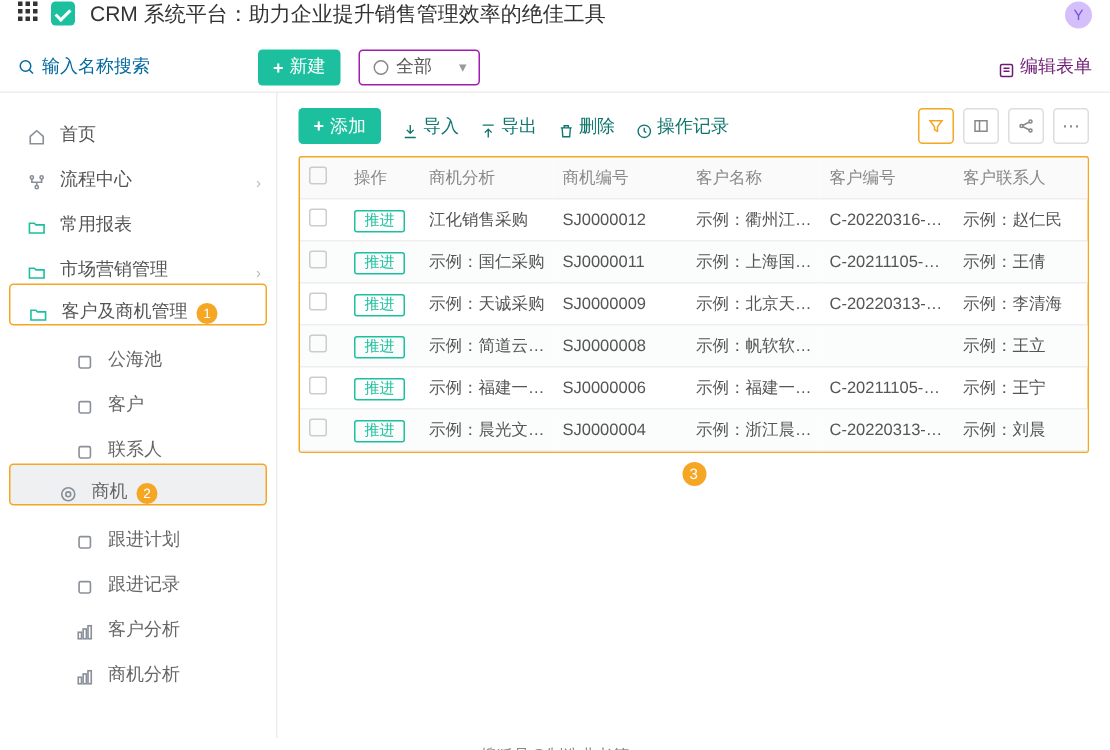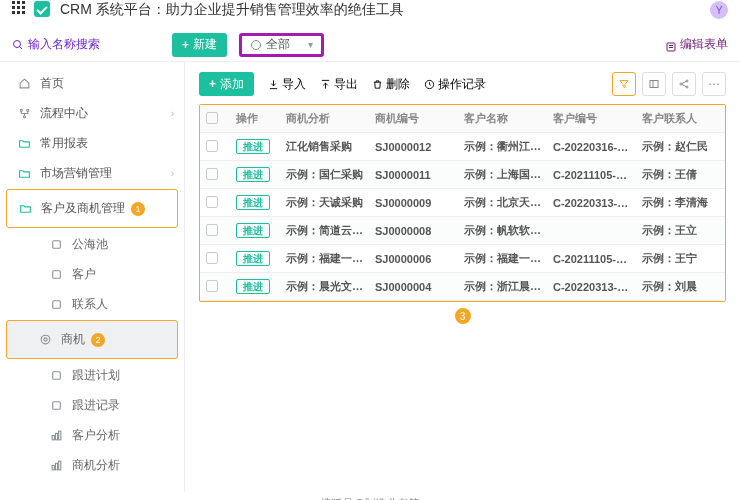--- a/index.html
+++ b/index.html
@@ -4,50 +4,50 @@
 <style>
 *{box-sizing:border-box;margin:0;padding:0;font-family:"Microsoft YaHei",Arial,sans-serif}
 body{font-size:12px;color:#333;background:#fff}
 .title-bar{height:28px;display:flex;align-items:flex-start;padding:1px 12px;font-size:14px;color:#333;white-space:nowrap;overflow:hidden}
 .title-bar .apps{width:14px;height:14px;display:grid;grid-template-columns:repeat(3,3px);grid-template-rows:repeat(3,3px);gap:2px;margin-right:8px}
 .title-bar .apps span{background:#333}
 .title-bar .logo{width:16px;height:16px;background:#1cc09f;border-radius:3px;margin-right:10px;position:relative}
 .title-bar .logo:after{content:"";position:absolute;left:3px;top:5px;width:8px;height:4px;border:2px solid #fff;border-top:0;border-right:0;transform:rotate(-45deg)}
 .title-bar .avatar{margin-left:auto;width:18px;height:18px;border-radius:50%;background:#d4bffa;color:#7b4fd6;display:flex;align-items:center;justify-content:center;font-size:10px}
 .toolbar{height:34px;display:flex;align-items:center;padding:0 12px;border-bottom:1px solid #eee}
-.search{flex:0 0 160px;display:flex;align-items:center;color:#6d28d9}
+.search{flex:0 0 160px;display:flex;align-items:center;color:#0369a1}
 .search svg{margin-right:4px}
 .btn{display:inline-flex;align-items:center;justify-content:center;border-radius:3px;cursor:pointer;height:24px;padding:0 10px}
 .btn-primary{background:#1cc09f;color:#fff}
 .btn-primary .plus{margin-right:4px;font-weight:bold}
-.select{border:3px solid #a21caf;border-radius:3px;height:24px;display:flex;align-items:center;padding:0 8px;color:#555;margin-left:12px}
+.select{border:1px solid #a21caf;border-radius:3px;height:24px;display:flex;align-items:center;padding:0 8px;color:#555;margin-left:12px}
 .select .car{margin-left:18px;font-size:10px;color:#999}
 .spacer{flex:1}
 .link-btn{color:#701a75;display:flex;align-items:flex-end;cursor:pointer}
 .link-btn svg{margin-right:3px}
 .main{display:flex;height:430px}
 .sidebar{width:185px;border-right:1px solid #eee;overflow:hidden;padding-top:6px}
-.side-item{display:flex;align-items:center;height:30px;padding:0 10px 0 16px;color:#555;cursor:pointer;position:relative}
+.side-item{display:flex;align-items:flex-end;height:30px;padding:0 10px 0 16px;color:#555;cursor:pointer;position:relative}
 .side-item.sub{padding-left:48px;color:#666}
 .side-item.active{background:#eef0f2}
 .side-item .ic{width:16px;display:flex;justify-content:center;margin-right:8px;color:#8a9099}
 .side-item .ic.folder{color:#1cc09f}
 .side-item .chev{margin-left:auto;color:#bbb;font-size:10px}
-.side-item.hl{border:1px solid #f5a623;border-radius:3px;margin:1px 6px;height:39px;padding-left:10px}
+.side-item.hl{border:1px solid #f5a623;border-radius:3px;margin:1px 6px;height:28px;padding-left:10px}
 .side-item.hl.sub{padding-left:30px}
 .badge-num{display:inline-flex;width:14px;height:14px;border-radius:50%;background:#f5a623;color:#fff;align-items:center;justify-content:center;font-size:9px;margin-left:6px}
 .content{flex:1;padding:10px 14px;overflow:hidden}
 .action-row{display:flex;align-items:center;margin-bottom:8px}
-.action-row .txt-btn{color:#000000;margin-left:14px;display:flex;align-items:center;cursor:pointer}
+.action-row .txt-btn{color:#0f766e;margin-left:14px;display:flex;align-items:flex-end;cursor:pointer}
 .action-row .txt-btn svg{margin-right:3px}
 .icon-box{width:24px;height:24px;border:1px solid #ddd;border-radius:3px;display:flex;align-items:center;justify-content:center;margin-left:6px;color:#888;cursor:pointer}
 .icon-box.active{border-color:#f5a623;color:#f5a623}
 .table-wrap{border:1px solid #f5a623;border-radius:2px}
 .table{width:100%;border-collapse:collapse;table-layout:fixed}
-.table th,.table td{border-bottom:1px solid #eee;padding:6px 6px;text-align:left;font-weight:bold;color:#555;white-space:nowrap;overflow:hidden;text-overflow:ellipsis;font-size:11px}
+.table th,.table td{border-bottom:1px solid #eee;padding:6px 6px;text-align:left;font-weight:normal;color:#555;white-space:nowrap;overflow:hidden;text-overflow:ellipsis;font-size:11px}
 .table th{background:#fafafa;color:#888}
 .table tr:nth-child(even) td{background:#fbfcfc}
 .chk{width:12px;height:12px;border:1px solid #ccc;border-radius:2px;display:inline-block}
 .pill{border:1px solid #1cc09f;color:#1cc09f;border-radius:2px;padding:1px 6px;font-size:10px}
 .col-chk{width:30px}
 .col-op{width:50px}
 .big-badge{display:flex;justify-content:center;margin-top:6px}
 .big-badge span{width:16px;height:16px;border-radius:50%;background:#f5a623;color:#fff;display:flex;align-items:center;justify-content:center;font-size:10px}
 .footer{text-align:center;color:#888;font-size:11px;padding:4px}
 </style>

